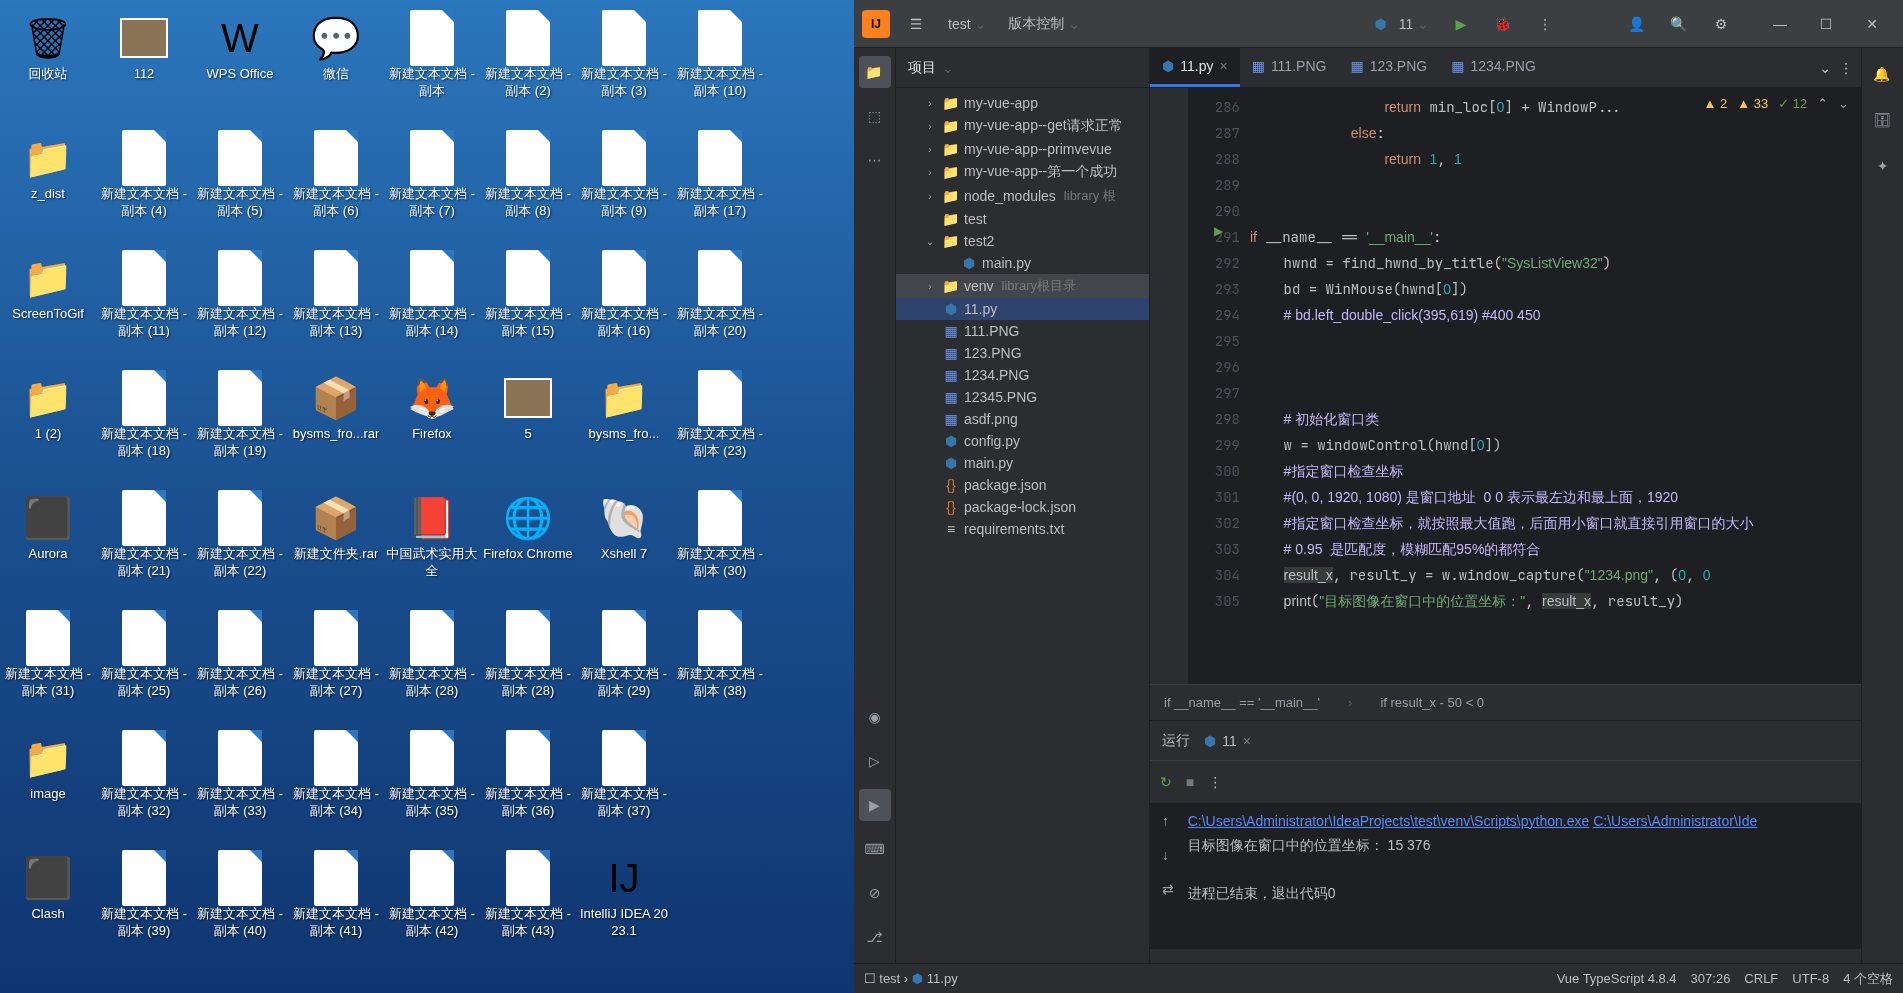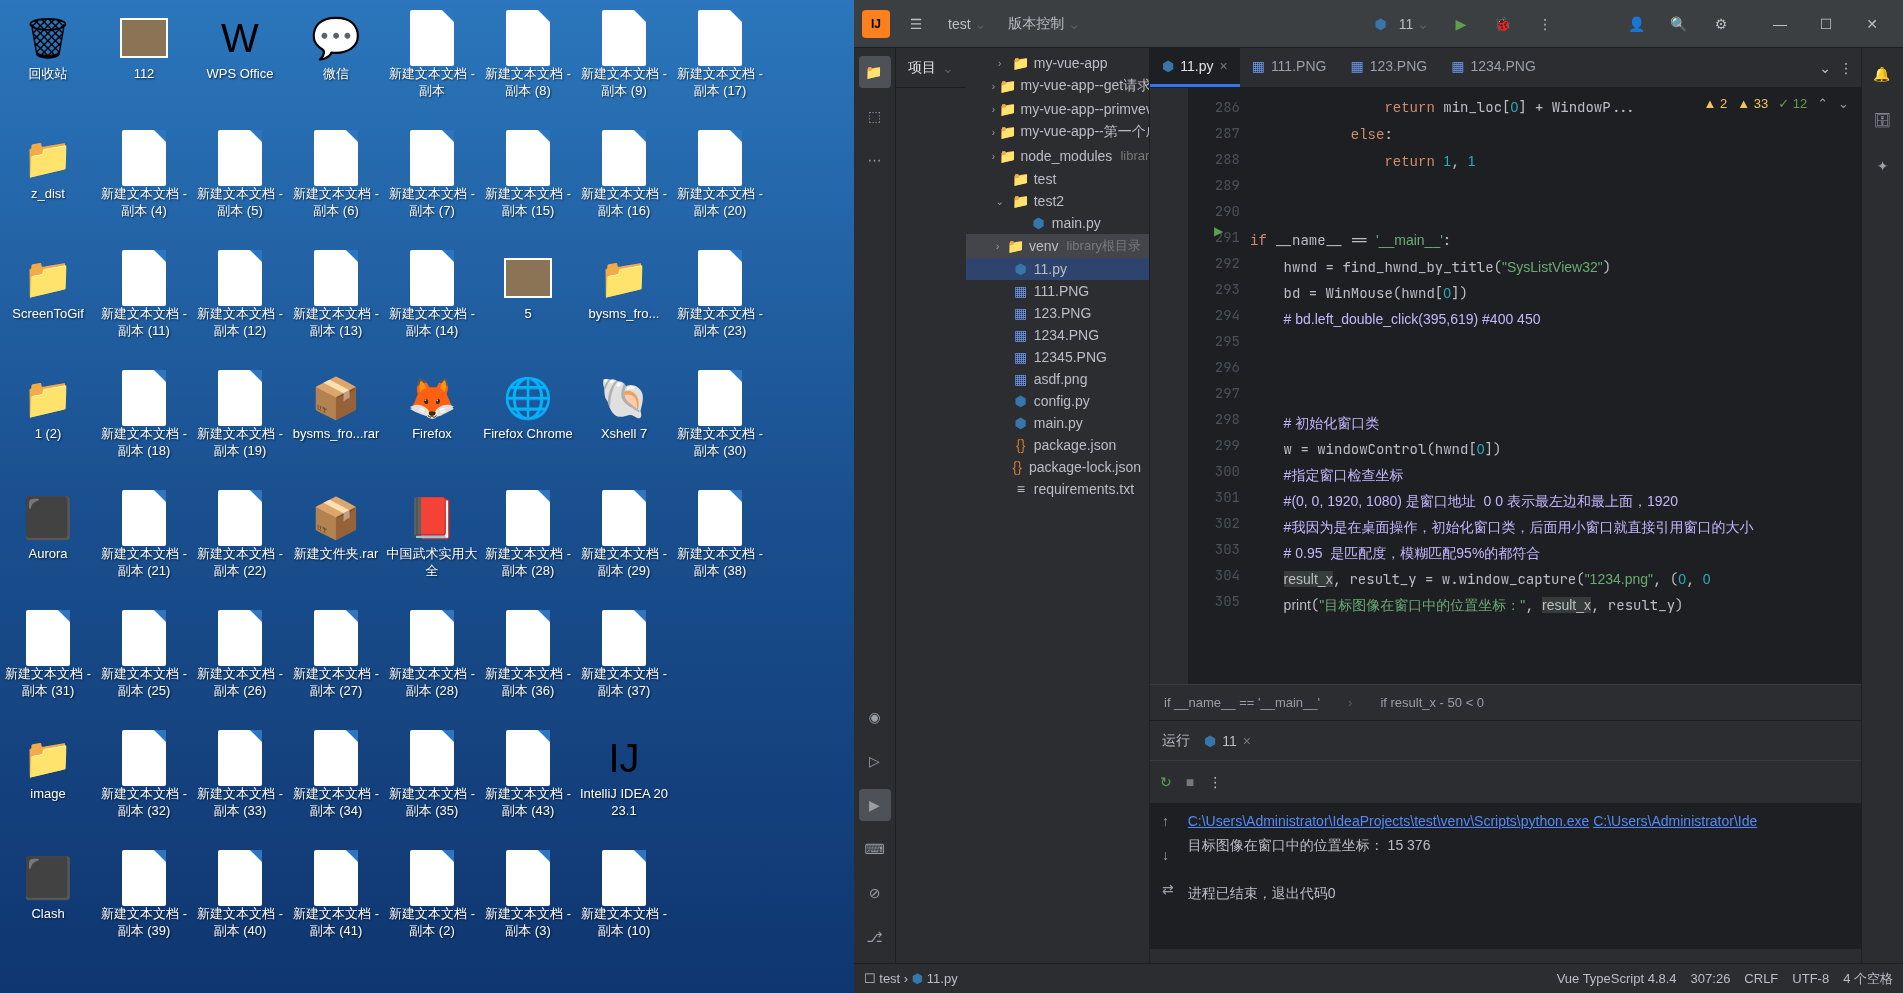--- a/index.html
+++ b/index.html
@@ -28,21 +28,21 @@
 .debug-icon { color: #5fa04e; }
 .wincontrols { display: flex; gap: 0; margin-left: 10px; }
 .wincontrols > div { width: 46px; height: 32px; display: flex; align-items: center; justify-content: center; cursor: pointer; }
 
 .ide-body { flex: 1; display: flex; overflow: hidden; }
 .ide-leftstrip { width: 42px; background: #2b2d30; border-right: 1px solid #1e1f22; display: flex; flex-direction: column; align-items: center; padding-top: 8px; gap: 12px; }
 .ls-icon { width: 32px; height: 32px; display: flex; align-items: center; justify-content: center; cursor: pointer; border-radius: 4px; color: #9a9fa7; }
 .ls-icon.active { background: #4e5157; }
 .ls-bottom { margin-top: auto; margin-bottom: 10px; display: flex; flex-direction: column; gap: 12px; align-items: center; }
 
-.ide-project { width: 254px; background: #2b2d30; border-right: 1px solid #1e1f22; display: flex; flex-direction: row; }
+.ide-project { width: 254px; background: #2b2d30; border-right: 1px solid #1e1f22; display: flex; flex-direction: column; }
 .proj-header { height: 40px; display: flex; align-items: center; padding: 0 12px; gap: 6px; font-weight: 500; color: #dfe1e5; border-bottom: 1px solid #1e1f22; }
 .proj-tree { flex: 1; overflow: auto; padding: 4px 0; }
 .tree-item { display: flex; align-items: center; padding: 3px 8px; gap: 4px; cursor: pointer; white-space: nowrap; font-size: 14px; }
 .tree-item.selected { background: #2e436e; }
 .tree-item.highlighted { background: #43454a; }
 .tree-chevron { width: 16px; color: #9a9fa7; font-size: 10px; text-align: center; }
 .tree-icon { width: 18px; display: inline-flex; justify-content: center; }
 .tree-lib { color: #787878; font-size: 13px; margin-left: 4px; }
 .ico-py { color: #3776ab; }
 .ico-png { color: #6c95eb; }
@@ -55,21 +55,21 @@
 .etab-close { color: #787878; font-size: 14px; }
 .etab-more { margin-left: auto; display: flex; align-items: center; padding: 0 8px; gap: 8px; }
 
 .editor-wrap { flex: 1; display: flex; overflow: hidden; position: relative; padding-left: 38px; }
 .editor-gutter { width: 62px; background: #1e1f22; color: #4b5059; text-align: right; padding: 6px 10px 6px 4px; font-family: "JetBrains Mono", Consolas, monospace; font-size: 14px; line-height: 26px; user-select: none; }
 .editor-code { flex: 1; background: #1e1f22; color: #bcbec4; font-family: "JetBrains Mono", Consolas, monospace; font-size: 14px; line-height: 26px; padding: 6px 0; overflow: hidden; white-space: pre; }
 .editor-inspect { position: absolute; top: 6px; right: 8px; display: flex; gap: 10px; font-size: 13px; color: #9a9fa7; background: #1e1f22; padding: 2px 4px; }
 .insp-warn { color: #f2c55c; }
 .insp-ok { color: #5fa04e; }
 .run-gutter { position: absolute; left: 64px; top: 136px; color: #5fa04e; font-size: 12px; }
-.kw { color: #cf8e6d; font-family: Liberation Mono, monospace; }
+.kw { color: #cf8e6d; }
 .str { color: #6aab73; }
 .num { color: #2aacb8; }
 .cmt { color: #c4b5fd; }
 .fn { color: #bcbec4; }
 .hl { background: #373b39; }
 
 .breadcrumbs { height: 36px; border-top: 1px solid #393b40; display: flex; align-items: center; padding: 0 14px; gap: 28px; font-size: 13px; color: #9a9fa7; background: #2b2d30; }
 .bc-sep { color: #5a5d63; }
 
 .ide-run-panel { height: 243px; border-top: 1px solid #1e1f22; display: flex; }
@@ -317,20 +317,26 @@
         <div class="d-icon-img">
           <div class="ico-file"></div>
         </div>
         <div class="d-icon-txt">新建文本文档 - 副本 (28)</div>
       </div>
       <div class="d-icon">
         <div class="d-icon-img">
           <div class="ico-file"></div>
         </div>
         <div class="d-icon-txt">新建文本文档 - 副本 (35)</div>
+      </div>
+      <div class="d-icon">
+        <div class="d-icon-img">
+          <div class="ico-file"></div>
+        </div>
+        <div class="d-icon-txt">新建文本文档 - 副本 (42)</div>
       </div>
       <div class="d-icon">
         <div class="d-icon-img">
           <div class="ico-file"></div>
         </div>
         <div class="d-icon-txt">新建文本文档 - 副本 (2)</div>
       </div>
       <div class="d-icon">
         <div class="d-icon-img">
           <div class="ico-file"></div>
@@ -694,21 +700,21 @@
     hwnd = find_hwnd_by_title(<span class="str">"SysListView32"</span>)
     bd = WinMouse(hwnd[<span class="num">0</span>])
     <span class="cmt"># bd.left_double_click(395,619) #400 450</span>
 
 
 
     <span class="cmt"># 初始化窗口类</span>
     w = windowControl(hwnd[<span class="num">0</span>])
     <span class="cmt">#指定窗口检查坐标</span>
     <span class="cmt">#(0, 0, 1920, 1080) 是窗口地址  0 0 表示最左边和最上面，1920</span>
-    <span class="cmt">#我因为是在桌面操作，初始化窗口类，后面用小窗口就直接引用窗口的大小</span>
+    <span class="cmt">#指定窗口检查坐标，就按照最大值跑，后面用小窗口就直接引用窗口的大小</span>
     <span class="cmt"># 0.95  是匹配度，模糊匹配95%的都符合</span>
     <span class="hl">result_x</span>, result_y = w.window_capture(<span class="str">"1234.png"</span>, (<span class="num">0</span>, <span class="num">0</span>
     <span class="fn">print</span>(<span class="str">"目标图像在窗口中的位置坐标："</span>, <span class="hl">result_x</span>, result_y)
 
 </div>
         <div class="run-gutter">▶</div>
         <div class="editor-inspect">
           <span class="insp-warn">▲ <span>2</span></span>
           <span class="insp-warn">▲ <span>33</span></span>
           <span class="insp-ok">✓ <span>12</span></span>

